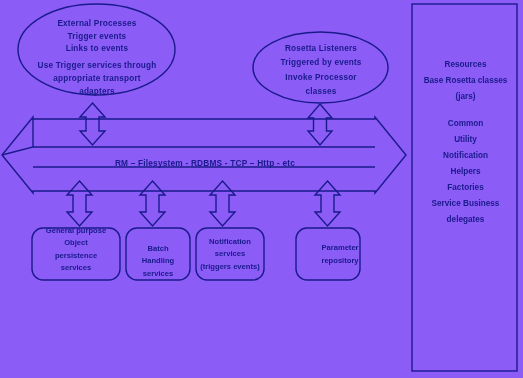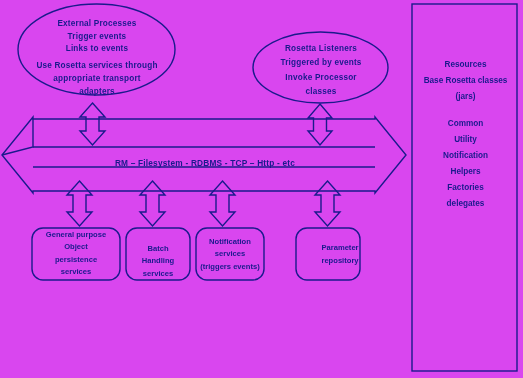--- a/index.html
+++ b/index.html
@@ -4,21 +4,21 @@
 <style>
   html, body {
     margin: 0;
     padding: 0;
     background: #ffffff;
   }
   #canvas {
     position: relative;
     width: 523px;
     height: 378px;
-    background: #d946ef;
+    background: #8b5cf6;
     overflow: hidden;
     font-family: "Liberation Sans", sans-serif;
   }
   .svg-layer {
     position: absolute;
     left: 0;
     top: 0;
     width: 523px;
     height: 378px;
   }
@@ -58,21 +58,21 @@
     color: #1a1a8c;
     font-weight: bold;
     font-size: 7.6px;
     line-height: 1.62;
     text-align: center;
     display: flex;
     flex-direction: column;
     justify-content: center;
     align-items: center;
   }
-  #box-text-1 { left: 32px; top: 229px; width: 88px; height: 41px; justify-content: space-between; }
+  #box-text-1 { left: 32px; top: 229px; width: 88px; height: 41px; }
   #box-text-2 { left: 126px; top: 229px; width: 64px; height: 51px; justify-content: flex-end; }
   #box-text-3 { left: 196px; top: 229px; width: 68px; height: 51px; }
   #box-text-4 { left: 308px; top: 229px; width: 64px; height: 51px; }
   .box-line { display: block; }
 
   
   #right-panel-text {
     position: absolute;
     left: 413px; top: 60px; width: 105px;
     text-align: center;
@@ -127,21 +127,21 @@
 
       <rect x="412" y="4" width="105" height="367"></rect>
     </g>
   </svg>
 
   <div class="lbl multiline" id="ellipse-left-text">
     <span class="ell-line">External Processes</span>
     <span class="ell-line">Trigger events</span>
     <span class="ell-line">Links to events</span>
     <span class="ell-gap"></span>
-    <span class="ell-line">Use  Rosetta services through</span>
+    <span class="ell-line">Use  Trigger services through</span>
     <span class="ell-line">appropriate transport</span>
     <span class="ell-line">adapters</span>
   </div>
 
   <div class="lbl multiline" id="ellipse-right-text">
     <span class="ell-line">Rosetta Listeners</span>
     <span class="ell-line">Triggered by events</span>
     <span class="ell-line">Invoke  Processor</span>
     <span class="ell-line">classes</span>
   </div>
@@ -175,16 +175,17 @@
   <div id="right-panel-text">
     <span class="rp-item">Resources</span>
     <span class="rp-item">Base Rosetta classes</span>
     <span class="rp-item">(jars)</span>
     <span class="rp-spacer"></span>
     <span class="rp-item">Common</span>
     <span class="rp-item">Utility</span>
     <span class="rp-item">Notification</span>
     <span class="rp-item">Helpers</span>
     <span class="rp-item">Factories</span>
+    <span class="rp-item">Service Business</span>
     <span class="rp-item">delegates</span>
   </div>
 
 </div>
 
 </body></html>

